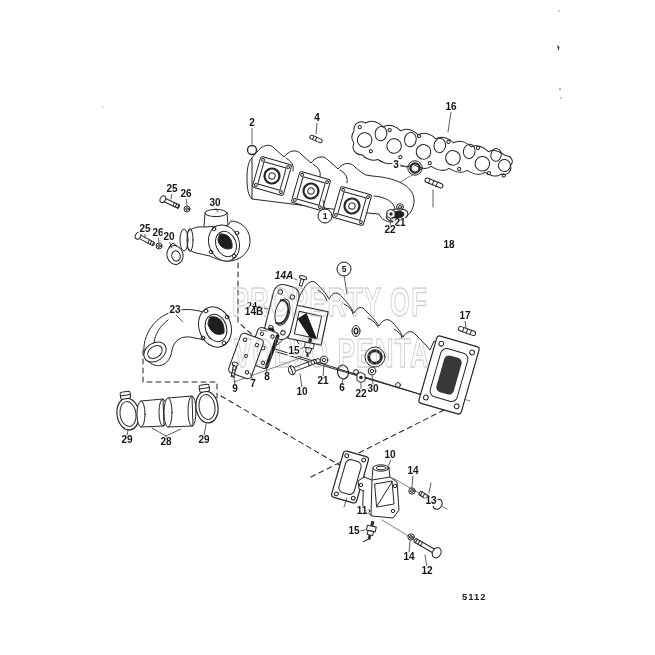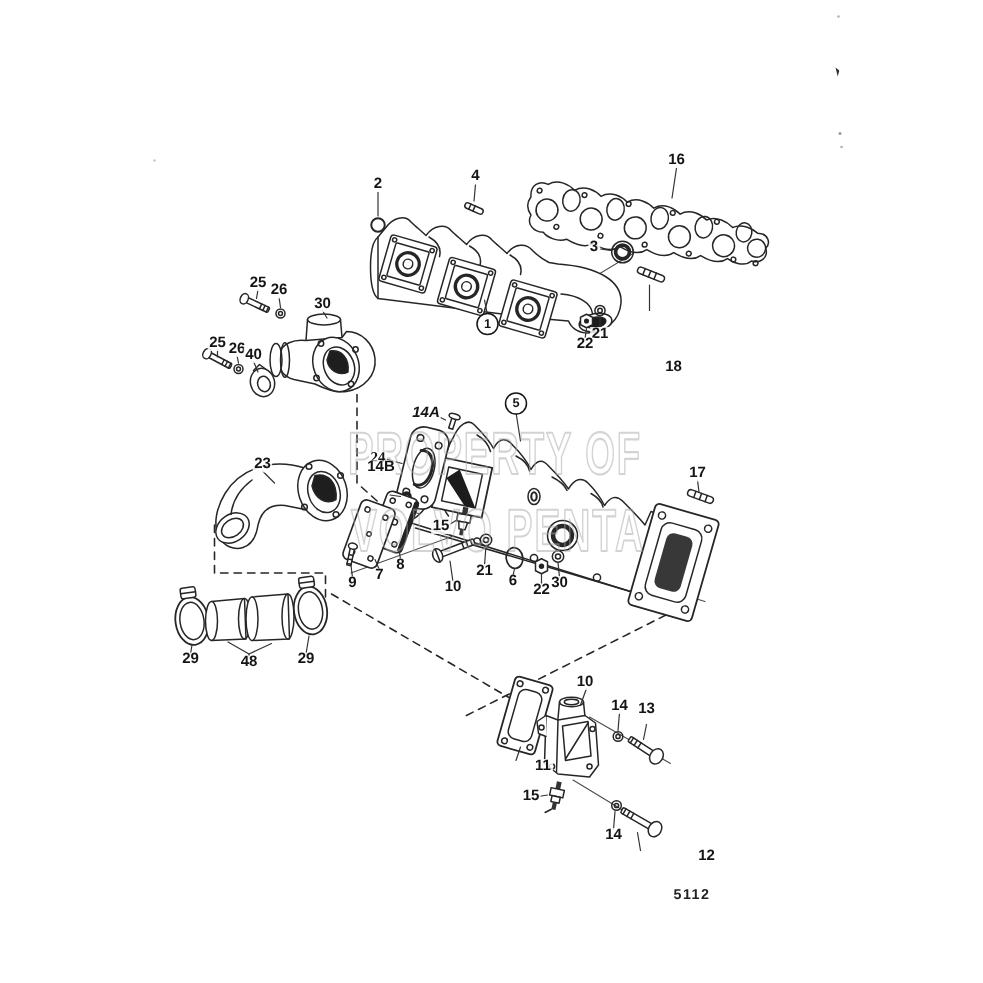--- a/index.html
+++ b/index.html
@@ -6,21 +6,21 @@
   #page{position:relative;width:655px;height:655px;background:#ffffff;overflow:hidden;
         font-family:"Liberation Sans", sans-serif;}
   #art{position:absolute;left:0;top:0;}
   #callout-layer{position:absolute;left:0;top:0;width:655px;height:655px;pointer-events:none;}
   .callout{position:absolute;transform:translate(-50%,-50%);font-size:10px;font-weight:bold;
            color:#151515;background:rgba(255,255,255,.85);padding:0 1px;line-height:10px;
            letter-spacing:0;white-space:nowrap;}
   .callout.circled{width:13px;height:13px;border:1.2px solid #151515;border-radius:50%;
            background:#fff;display:flex;align-items:center;justify-content:center;
            font-size:8.5px;padding:0;line-height:13px;}
-  #figure-number{position:absolute;left:449px;top:591px;font-size:9.5px;font-weight:600;
+  #figure-number{position:absolute;left:462px;top:591px;font-size:9.5px;font-weight:600;
            letter-spacing:1px;color:#222;}
 </style>
 </head>
 <body>
 
 <div id="page">
 <svg id="art" width="655" height="655" viewBox="0 0 655 655" xmlns="http://www.w3.org/2000/svg">
 
   <g stroke="#262626" stroke-width="1" fill="none" stroke-linecap="round" stroke-linejoin="round">
 
@@ -438,42 +438,42 @@
       <div class="callout" style="left: 396px; top: 165px;">3</div>
       <div class="callout circled" style="left: 325px; top: 216px;">1</div>
       <div class="callout" style="left: 449px; top: 212px; margin-top: 33px;">18</div>
       <div class="callout" style="left: 400px; top: 223px;">21</div>
       <div class="callout" style="left: 390px; top: 230px;">22</div>
       <div class="callout" style="left: 172px; top: 189px;">25</div>
       <div class="callout" style="left: 186px; top: 194px;">26</div>
       <div class="callout" style="left: 215px; top: 203px;">30</div>
       <div class="callout" style="left: 145px; top: 229px;">25</div>
       <div class="callout" style="left: 158px; top: 233px;">26</div>
-      <div class="callout" style="left: 169px; top: 237px;">40</div>
+      <div class="callout" style="left: 169px; top: 237px;">20</div>
       <div class="callout" style="left: 284px; top: 276px; font-style: italic;">14A</div>
       <div class="callout circled" style="left: 344px; top: 269px;">5</div>
       <div class="callout" style="left: 252px; top: 306px; font-family: Liberation Serif, serif;">24</div>
       <div class="callout" style="left: 254px; top: 312px;">14B</div>
       <div class="callout" style="left: 175px; top: 310px;">23</div>
       <div class="callout" style="left: 294px; top: 351px;">15</div>
       <div class="callout" style="left: 465px; top: 316px;">17</div>
       <div class="callout" style="left: 235px; top: 389px;">9</div>
       <div class="callout" style="left: 253px; top: 384px;">7</div>
       <div class="callout" style="left: 267px; top: 377px;">8</div>
       <div class="callout" style="left: 302px; top: 392px;">10</div>
       <div class="callout" style="left: 323px; top: 381px;">21</div>
       <div class="callout" style="left: 342px; top: 388px;">6</div>
       <div class="callout" style="left: 361px; top: 394px;">22</div>
       <div class="callout" style="left: 373px; top: 389px;">30</div>
       <div class="callout" style="left: 127px; top: 440px;">29</div>
-      <div class="callout" style="left: 166px; top: 442px;">48</div>
+      <div class="callout" style="left: 166px; top: 442px;">28</div>
       <div class="callout" style="left: 204px; top: 440px;">29</div>
       <div class="callout" style="left: 390px; top: 455px;">10</div>
       <div class="callout" style="left: 413px; top: 471px;">14</div>
-      <div class="callout" style="left: 431px; top: 473px;">13</div>
+      <div class="callout" style="left: 431px; top: 501px;">13</div>
       <div class="callout" style="left: 362px; top: 511px;">11</div>
       <div class="callout" style="left: 354px; top: 531px;">15</div>
       <div class="callout" style="left: 409px; top: 557px;">14</div>
-      <div class="callout" style="left: 427px; top: 571px; margin-left: 44px;">12</div>
+      <div class="callout" style="left: 427px; top: 571px;">12</div>
     </div>
 
 <div id="figure-number">5112</div>
 </div>
 
 </body></html>

